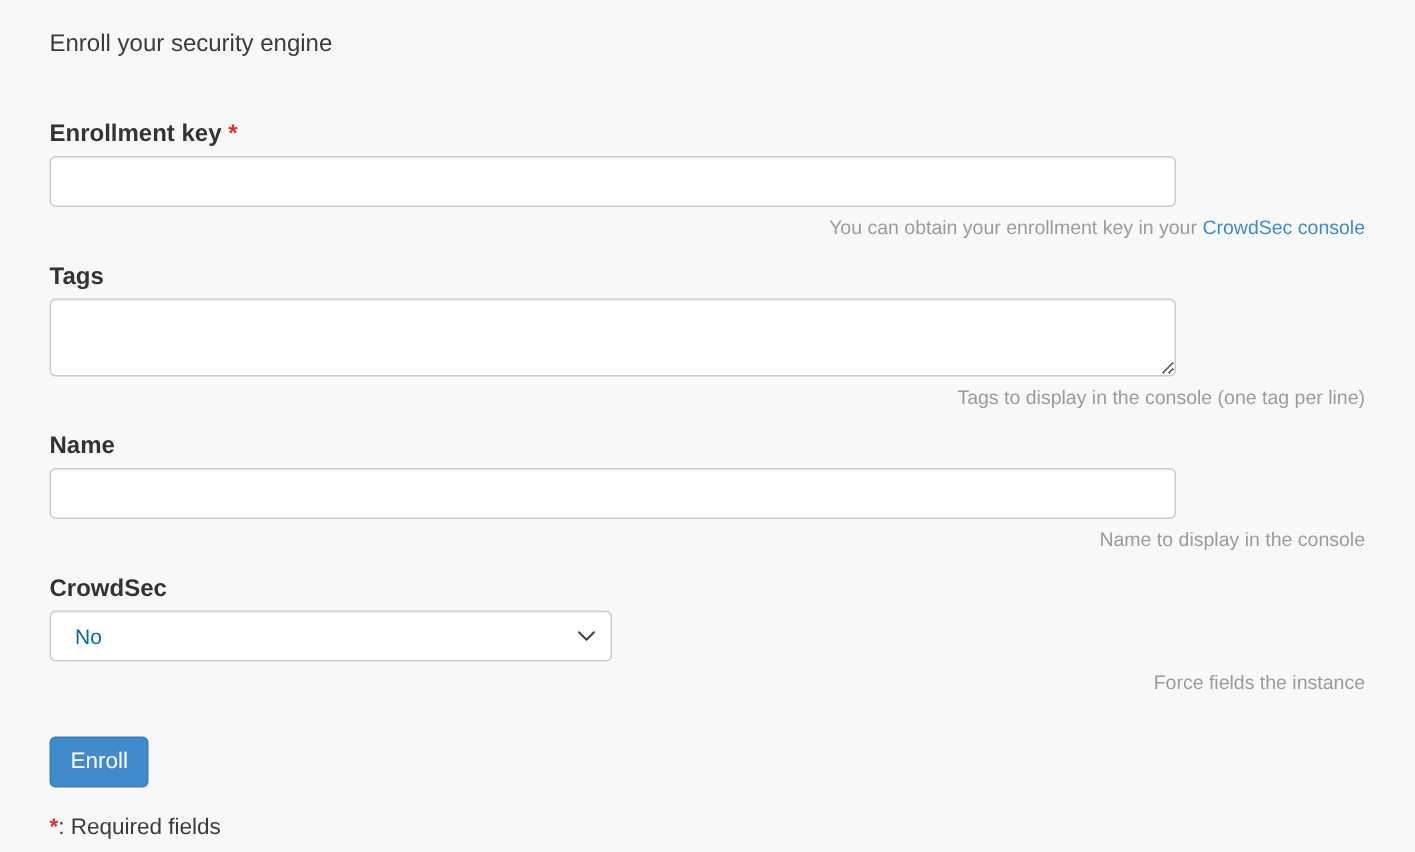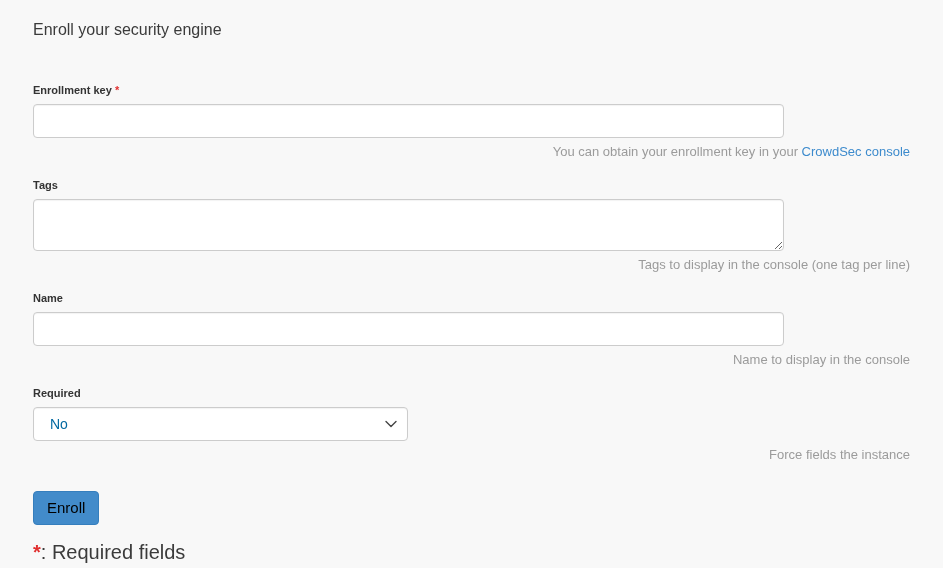--- a/index.html
+++ b/index.html
@@ -17,21 +17,21 @@
     font-family:"Liberation Sans","DejaVu Sans",sans-serif;
     color:#333;
   }
   .page{padding:17px 33px 0 33px;}
   .page-title{
     font-size:16px;font-weight:500;color:#3b3b3b;
     line-height:26px;margin:0 0 37px 0;
   }
   .form-group{margin:0 0 14px 0;}
   .control-label{
-    display:block;font-size:11px;font-weight:700;color:#333;
+    display:block;font-size:16px;font-weight:700;color:#333;
     line-height:20px;margin:0 0 4px 0;
   }
   .req{color:var(--req-red);font-weight:700;}
   .form-control{
     display:block;width:751px;height:34px;
     padding:6px 12px;font-size:14px;line-height:20px;color:#555;
     background:#fff;border:1px solid #ccc;border-radius:4px;
     box-shadow:inset 0 1px 1px rgba(0,0,0,.05);
     font-family:inherit;outline:none;
   }
@@ -49,26 +49,26 @@
   }
   .help-block{
     font-size:13px;line-height:18px;color:#9b9b9b;
     margin:5px 0 0 0;
     text-align:right;
   }
   .help-block a{color:var(--link-blue);text-decoration:none;cursor:pointer;}
   .btn-primary{
     display:inline-block;margin-top:13px;
     background:var(--btn-blue);border:1px solid var(--btn-border);
-    color:#000000;font-size:15px;line-height:20px;
+    color:#ffffff;font-size:15px;line-height:20px;
     padding:6px 13px;border-radius:4px;cursor:pointer;
     font-family:inherit;
   }
   .footnote{
-    margin-top:17px;font-size:20px;line-height:20px;color:#3b3b3b;
+    margin-top:17px;font-size:15px;line-height:20px;color:#3b3b3b;
   }
 </style>
 </head>
 <body>
 
 <div class="page">
 
   <h1 class="page-title">Enroll your security engine</h1>
 
   <form>
@@ -85,21 +85,21 @@
       <p class="help-block">Tags to display in the console (one tag per line)</p>
     </div>
 
     <div class="form-group">
       <label class="control-label">Name</label>
       <input type="text" class="form-control" value="" style="">
       <p class="help-block">Name to display in the console</p>
     </div>
 
     <div class="form-group">
-      <label class="control-label">Required</label>
+      <label class="control-label">CrowdSec</label>
       <div class="select-wrap">
         <select class="form-control">
           <option>No</option>
         </select>
         <svg class="chevron-down" viewBox="0 0 14 14" fill="none">
           <polyline points="2,4.5 7,9.5 12,4.5" stroke="#444" stroke-width="1.4" stroke-linecap="round" stroke-linejoin="round"></polyline>
         </svg>
       </div>
       <p class="help-block">Force fields the instance</p>
     </div>

